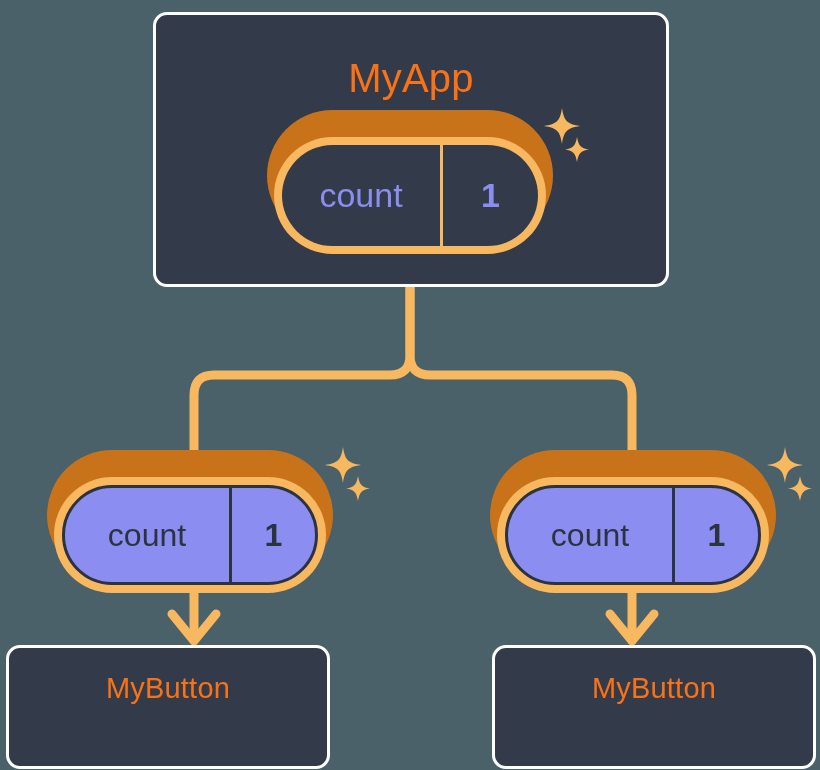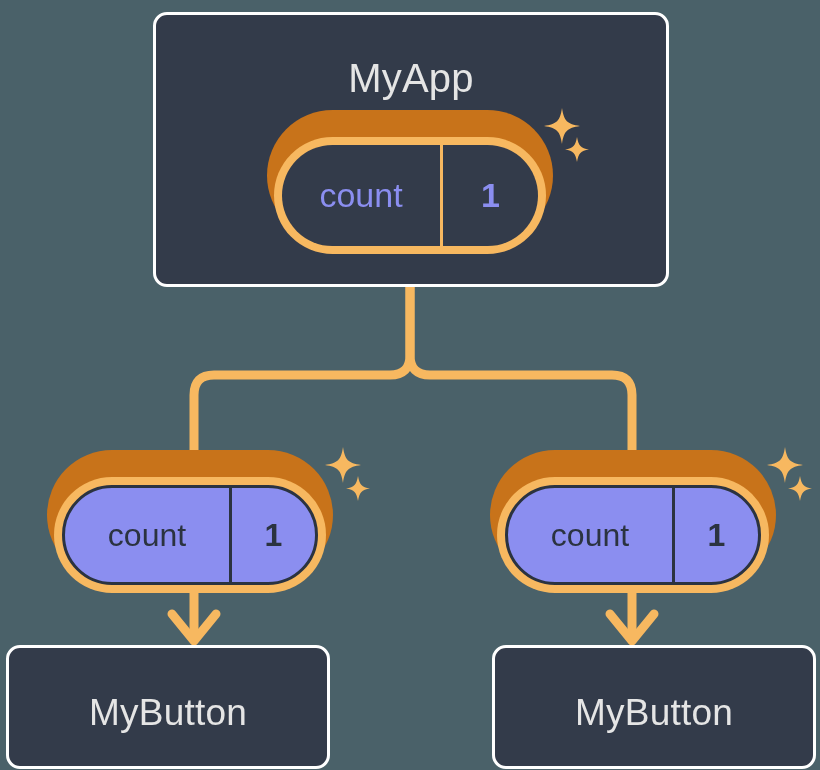--- a/index.html
+++ b/index.html
@@ -22,32 +22,32 @@
     background: #333b4a;
     border: 3px solid #ffffff;
     border-radius: 14px;
     box-sizing: border-box;
   }
   .comp-title {
     position: absolute;
     left: 0;
     right: 0;
     text-align: center;
-    color: #e5e5e5;
+    color: #f97316;
     font-weight: 400;
     letter-spacing: 0.2px;
     white-space: nowrap;
   }
 
   #app-box { left: 153px; top: 12px; width: 516px; height: 275px; }
   #app-title { top: 41px; font-size: 40px; }
 
   #btn-box-left  { left: 6px;   top: 645px; width: 324px; height: 124px; }
   #btn-box-right { left: 492px; top: 645px; width: 324px; height: 124px; }
-  .btn-title { top: 44px; font-size: 37px; }
+  .btn-title { top: 24px; font-size: 29px; }
 
   
   .pill {
     position: absolute;
     box-sizing: border-box;
     border-radius: 999px;
     background: #c8731a;            
     padding: 7px;
   }
   .pill-mid {

